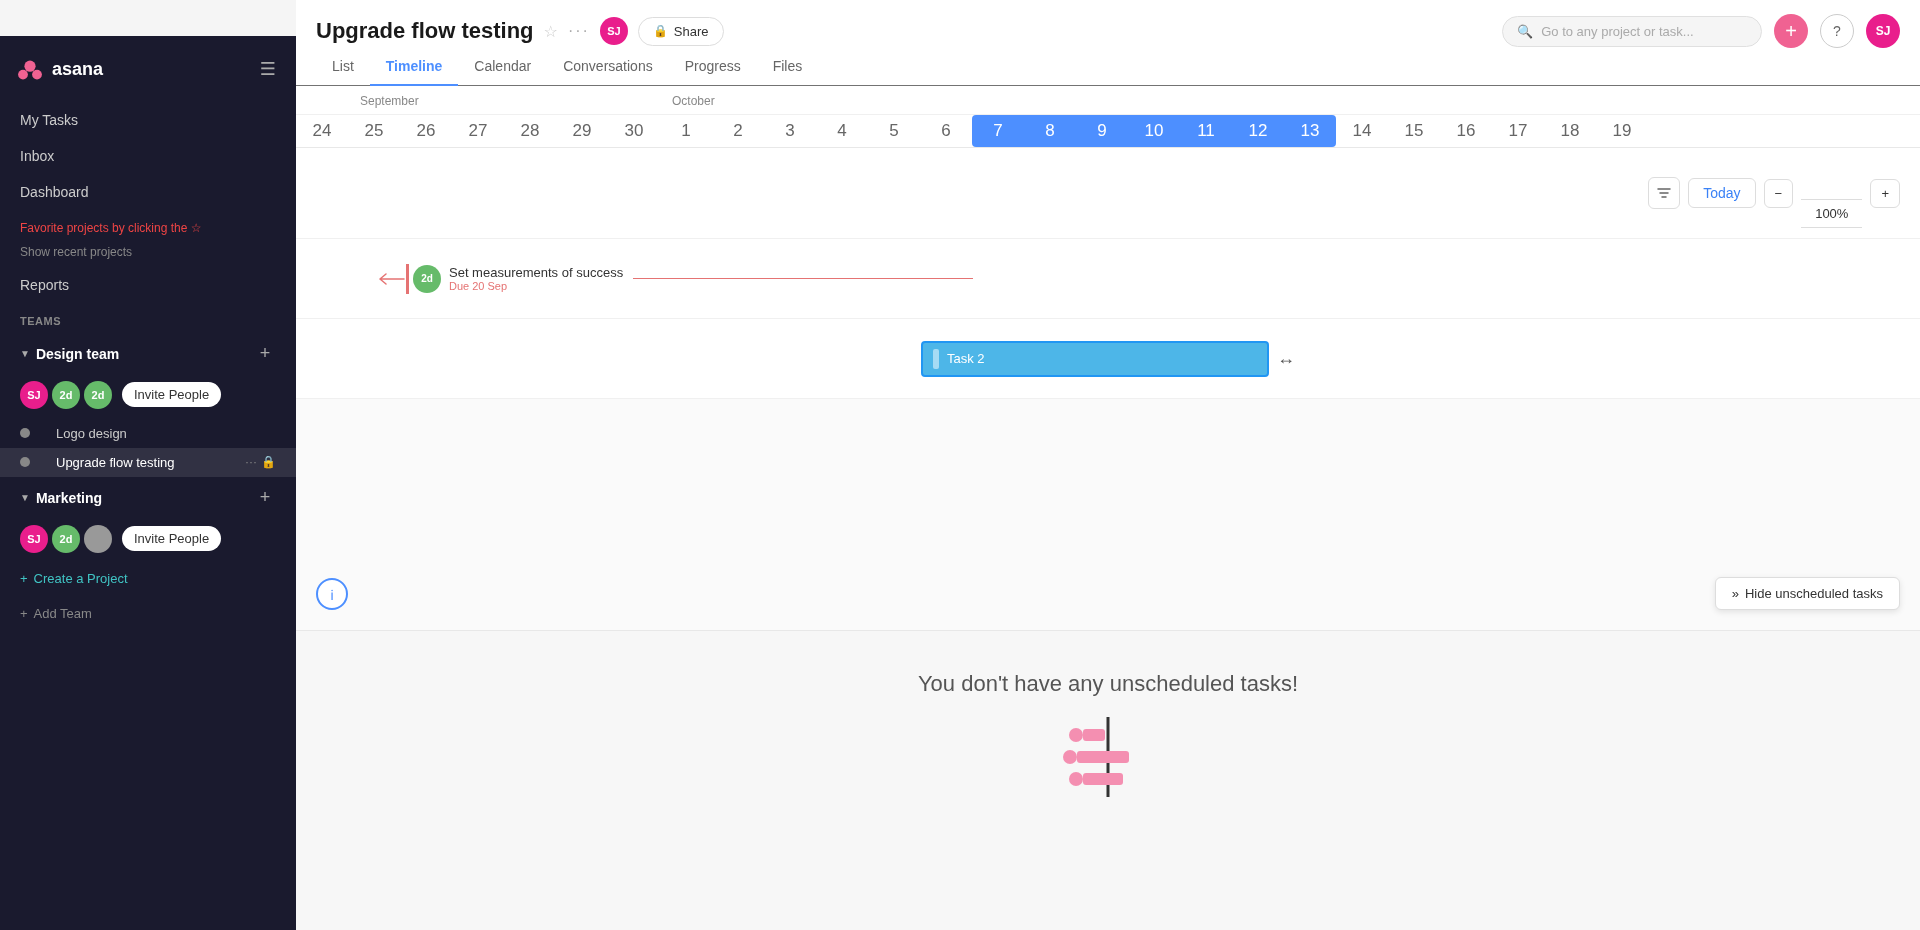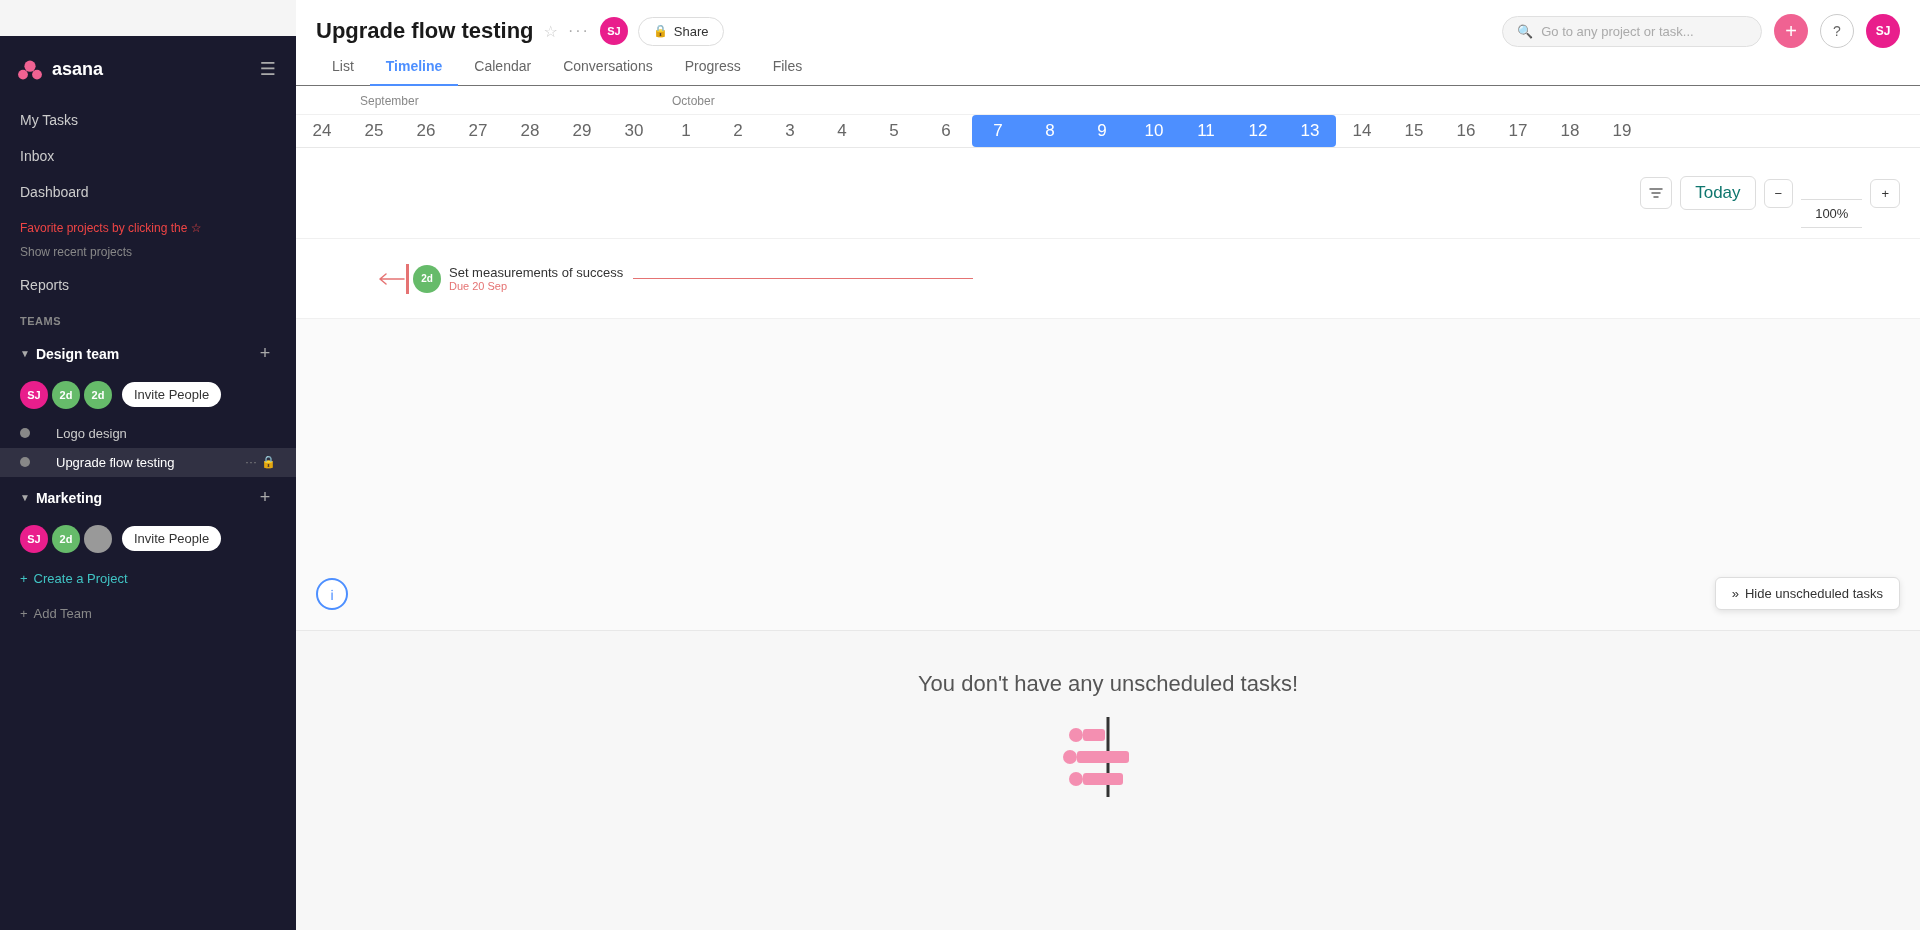--- a/index.html
+++ b/index.html
@@ -373,24 +373,24 @@
       justify-content: center;
       cursor: pointer;
       font-size: 14px;
       color: #666;
       background: #fff;
     }
     .tl-today-btn {
       padding: 6px 14px;
       border: 1px solid #ddd;
       border-radius: 6px;
-      font-size: 17px;
-      cursor: pointer;
-      background: #fff;
-      color: #0f766e;
+      font-size: 14px;
+      cursor: pointer;
+      background: #fff;
+      color: #3b82f6;
     }
     .tl-zoom-btn {
       padding: 6px 10px;
       border: 1px solid #ddd;
       border-radius: 6px;
       font-size: 13px;
       cursor: pointer;
       background: #fff;
       color: #333;
     }
@@ -690,20 +690,30 @@
 
           <div style="margin-left:8px;">
             <div style="font-size:13px;color:#333;">Set measurements of success</div>
             <div style="font-size:11px;color:#e57373;">Due 20 Sep</div>
           </div>
 
           <div style="width:340px;height:1px;background:#e57373;margin-left:10px;"></div>
         </div>
       </div>
 
+      <div class="timeline-task-row" style="background:#fff;">
+        <div style="position:absolute;left:625px;top:50%;transform:translateY(-50%);display:flex;align-items:center;">
+          <div class="task-bar-blue">
+            <div class="task-bar-left-handle"></div>
+            <span>Task 2</span>
+          </div>
+
+          <div style="position:relative;left:8px;top:0;color:#555;font-size:18px;cursor:ew-resize;">↔</div>
+        </div>
+      </div>
 
       <div class="info-btn">ℹ</div>
 
       <div class="hide-unscheduled-btn">
         <span>»</span>
         <span>Hide unscheduled tasks</span>
       </div>
     </div>
 
     <div class="unscheduled-section">

